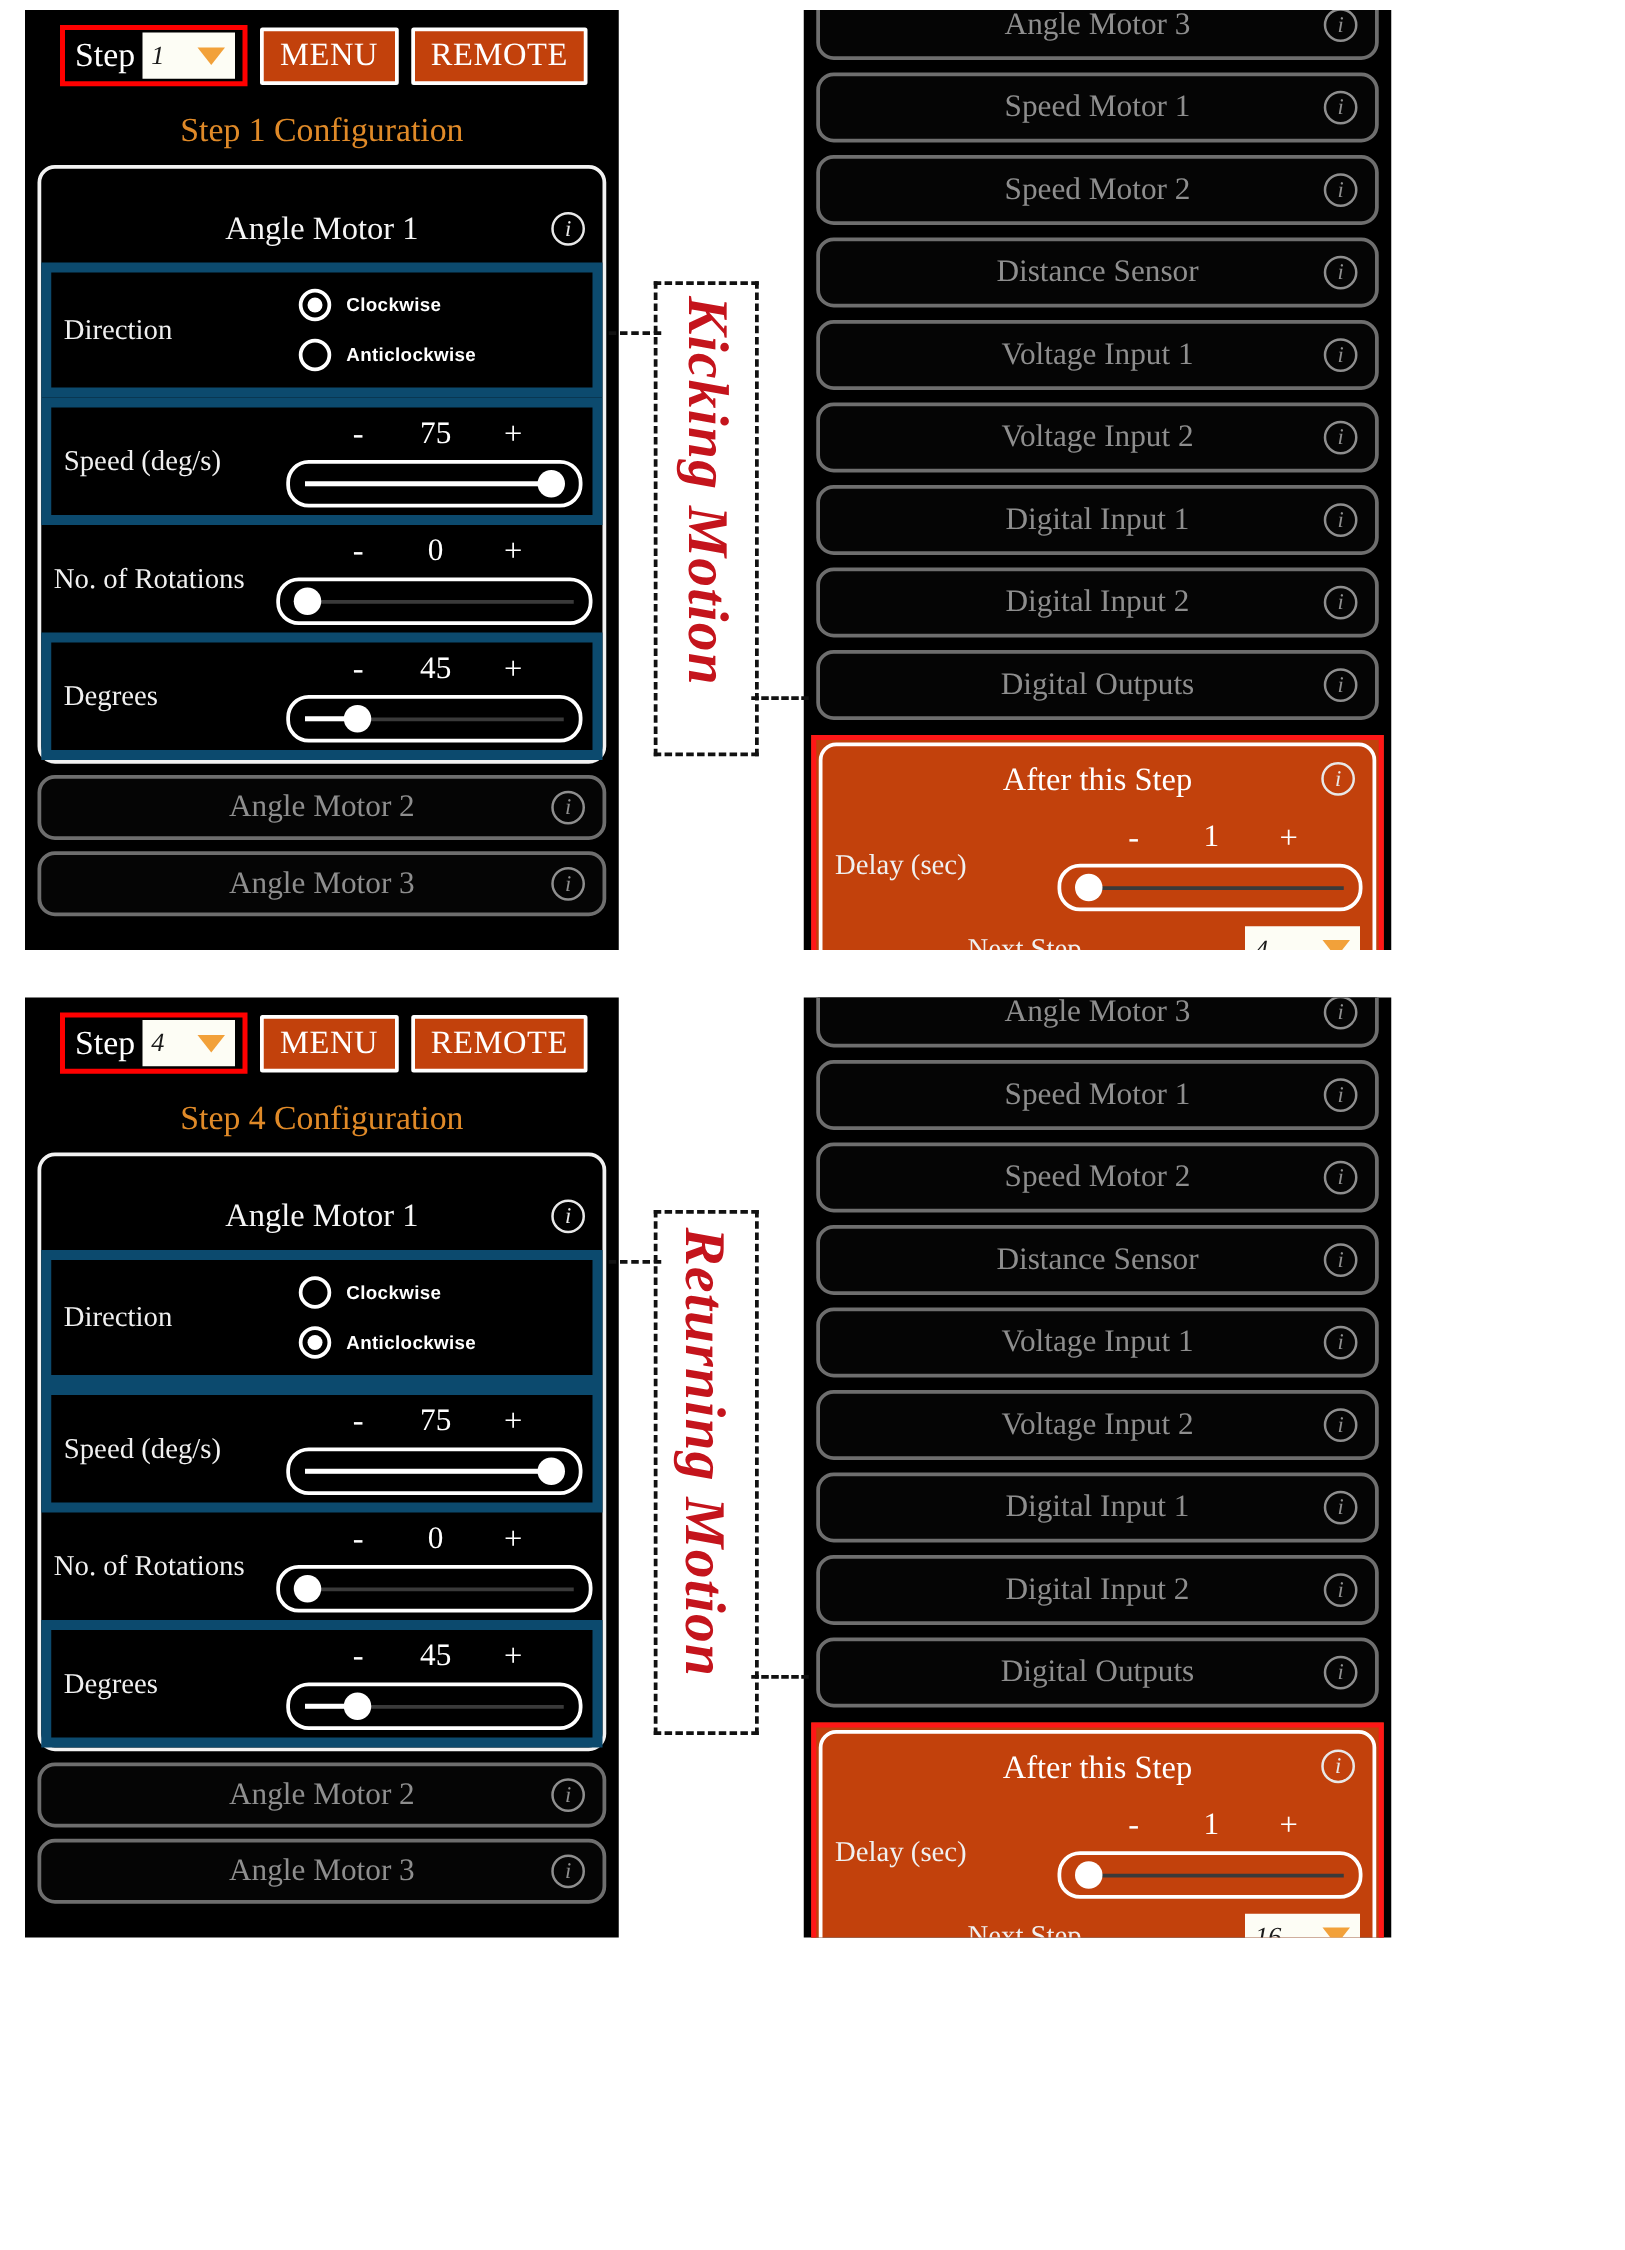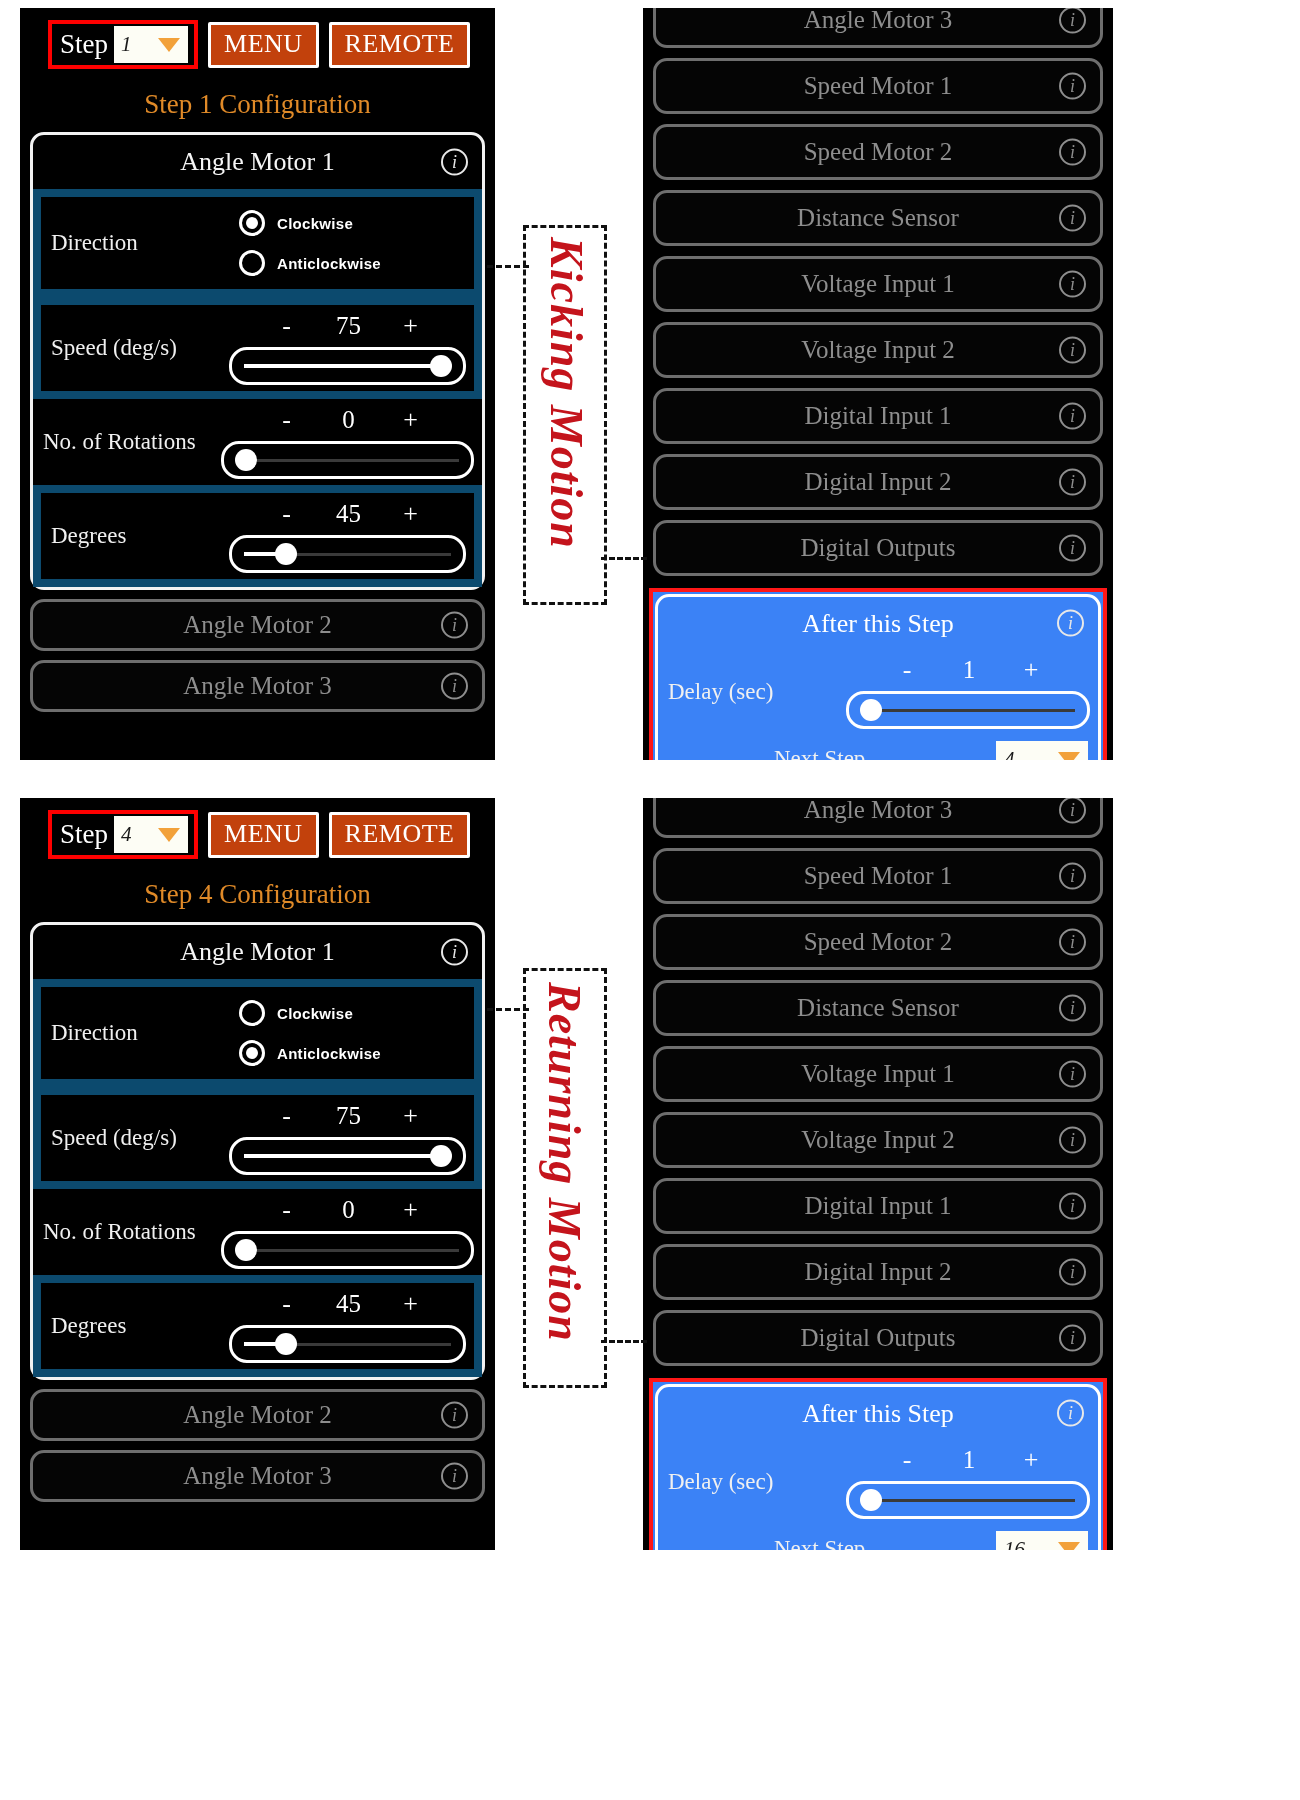--- a/index.html
+++ b/index.html
@@ -85,20 +85,21 @@
     border-radius: 14px;
     margin: 0 10px;
     background: #000;
   }
   .card-head {
     text-align: center;
     color: #f6f6f6;
     font-size: 26px;
     padding: 12px 0 12px 0;
     position: relative;
+    margin-top: 21px;
   }
   .info-icon {
     position: absolute;
     right: 14px;
     top: 50%;
     transform: translateY(-50%);
     width: 27px; height: 27px;
     border: 2px solid #e8e8e8;
     border-radius: 50%;
     color: #e8e8e8;
@@ -221,21 +222,21 @@
   }
 
   
   .rlist { padding-top: 0; }
   .rlist .collapsed { height: 56px; margin: 10px 10px 0 10px; }
 
   
   .ats {
     border: 4px solid #ff1717;
     margin: 12px 6px 0 6px;
-    background: #3b82f6;
+    background: #c2410c;
     position: relative;
   }
   .ats-inner {
     border: 3px solid #ffffff;
     border-radius: 14px;
     margin: 2px;
     padding-bottom: 10px;
   }
   .ats-head {
     text-align: center;

